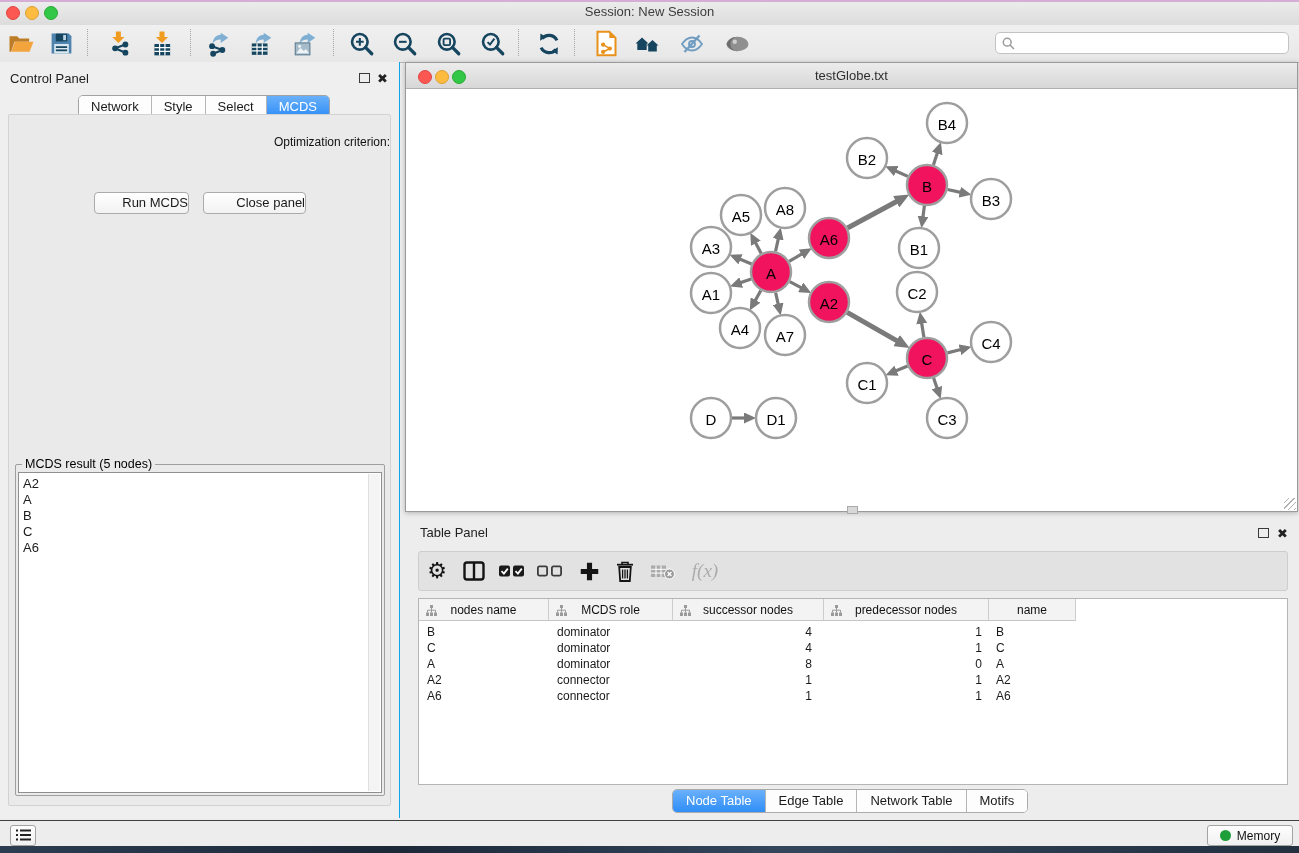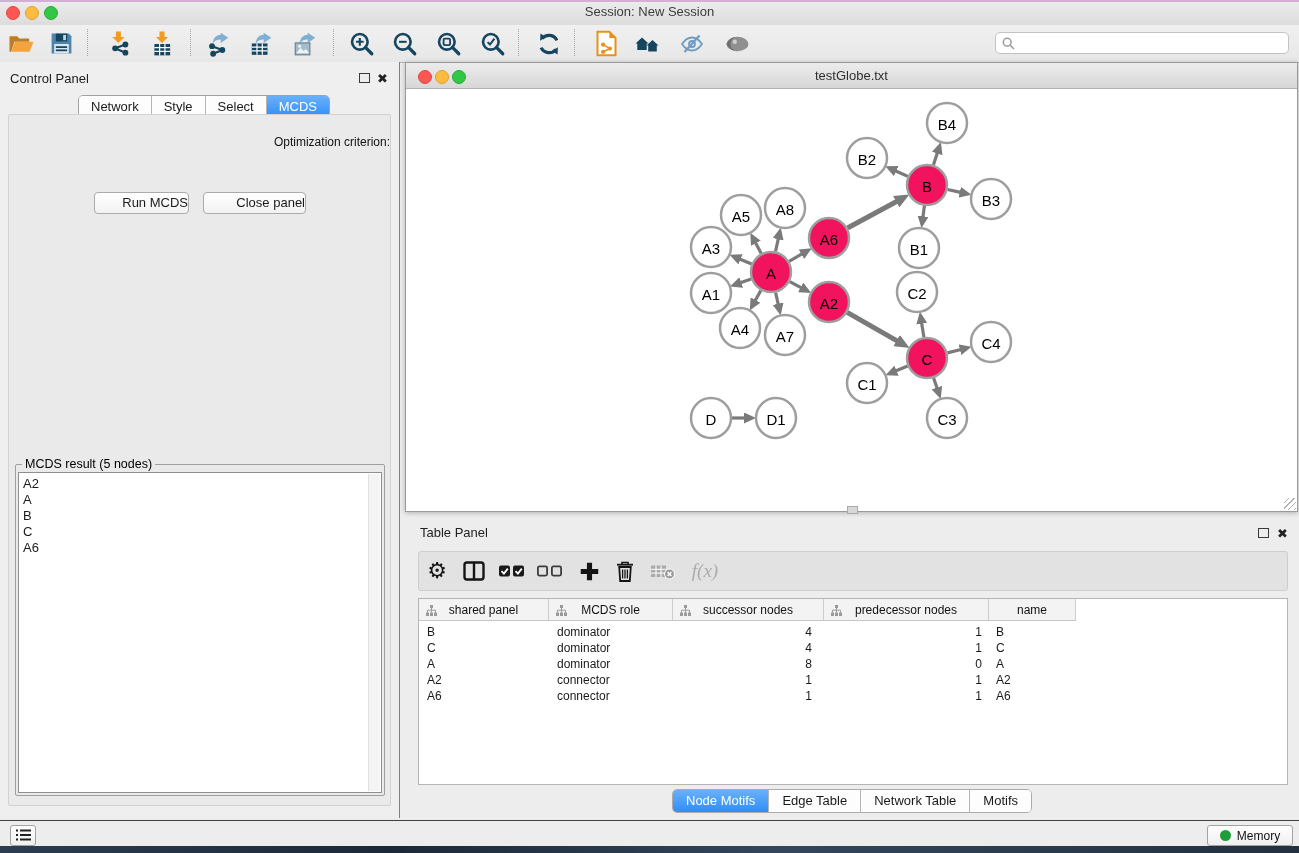--- a/index.html
+++ b/index.html
@@ -418,21 +418,21 @@
         <div class="th" style="width:130px">
           <svg class="tree" width="11" height="11" viewBox="0 0 11 11">
               <g fill="#9a9a9a">
                 <rect x="4" width="3" height="3"></rect>
                 <rect y="7.5" width="3" height="3.5"></rect>
                 <rect x="4" y="7.5" width="3" height="3.5"></rect>
                 <rect x="8" y="7.5" width="3" height="3.5"></rect>
               </g>
               <path d="M5.5 3v2.2M1.5 7.5V5.2h8v2.3M5.5 5.2v2.3" stroke="#9a9a9a" fill="none"></path>
             </svg>
-          <span class="lbl">shared panel</span>
+          <span class="lbl">nodes name</span>
         </div>
         <div class="th" style="width:124px">
           <svg class="tree" width="11" height="11" viewBox="0 0 11 11">
               <g fill="#9a9a9a">
                 <rect x="4" width="3" height="3"></rect>
                 <rect y="7.5" width="3" height="3.5"></rect>
                 <rect x="4" y="7.5" width="3" height="3.5"></rect>
                 <rect x="8" y="7.5" width="3" height="3.5"></rect>
               </g>
               <path d="M5.5 3v2.2M1.5 7.5V5.2h8v2.3M5.5 5.2v2.3" stroke="#9a9a9a" fill="none"></path>
@@ -498,21 +498,21 @@
       <div class="trow" style="top:89px">
         <div class="td l" style="width:130px">A6</div>
         <div class="td l" style="width:124px">connector</div>
         <div class="td r2" style="width:151px">1</div>
         <div class="td r3" style="width:165px">1</div>
         <div class="td n" style="width:87px">A6</div>
       </div>
     </div>
 
     <div class="tp-tabs">
-      <div class="tp-tab active">Node Motifs</div>
+      <div class="tp-tab active">Node Table</div>
       <div class="tp-tab">Edge Table</div>
       <div class="tp-tab">Network Table</div>
       <div class="tp-tab">Motifs</div>
     </div>
   </div>
 
   <div class="statusbar">
     <div class="sb-btn" style="left:10px;width:26px">
       <svg width="15" height="13" viewBox="0 0 15 13">
           <g fill="#222">

